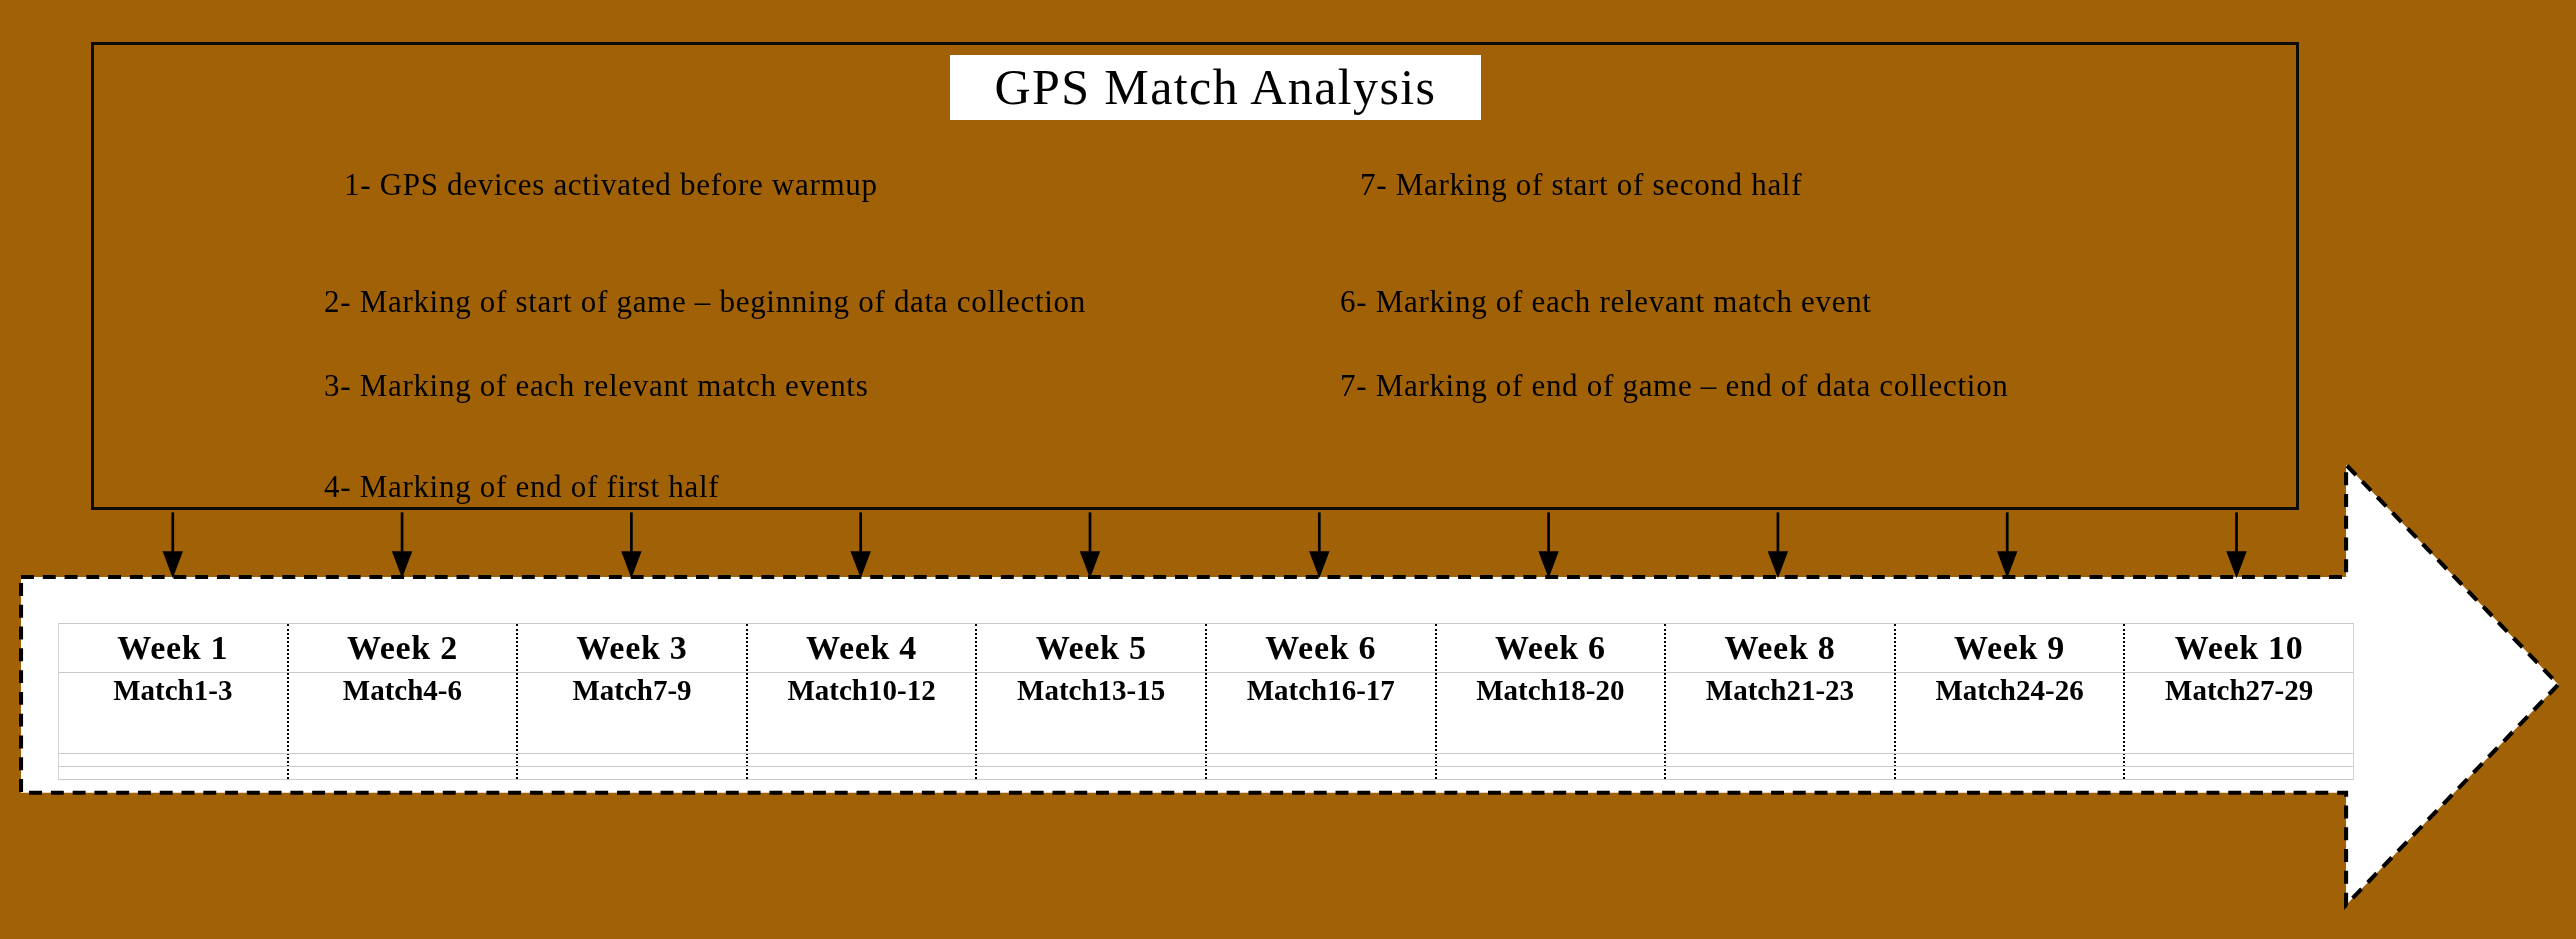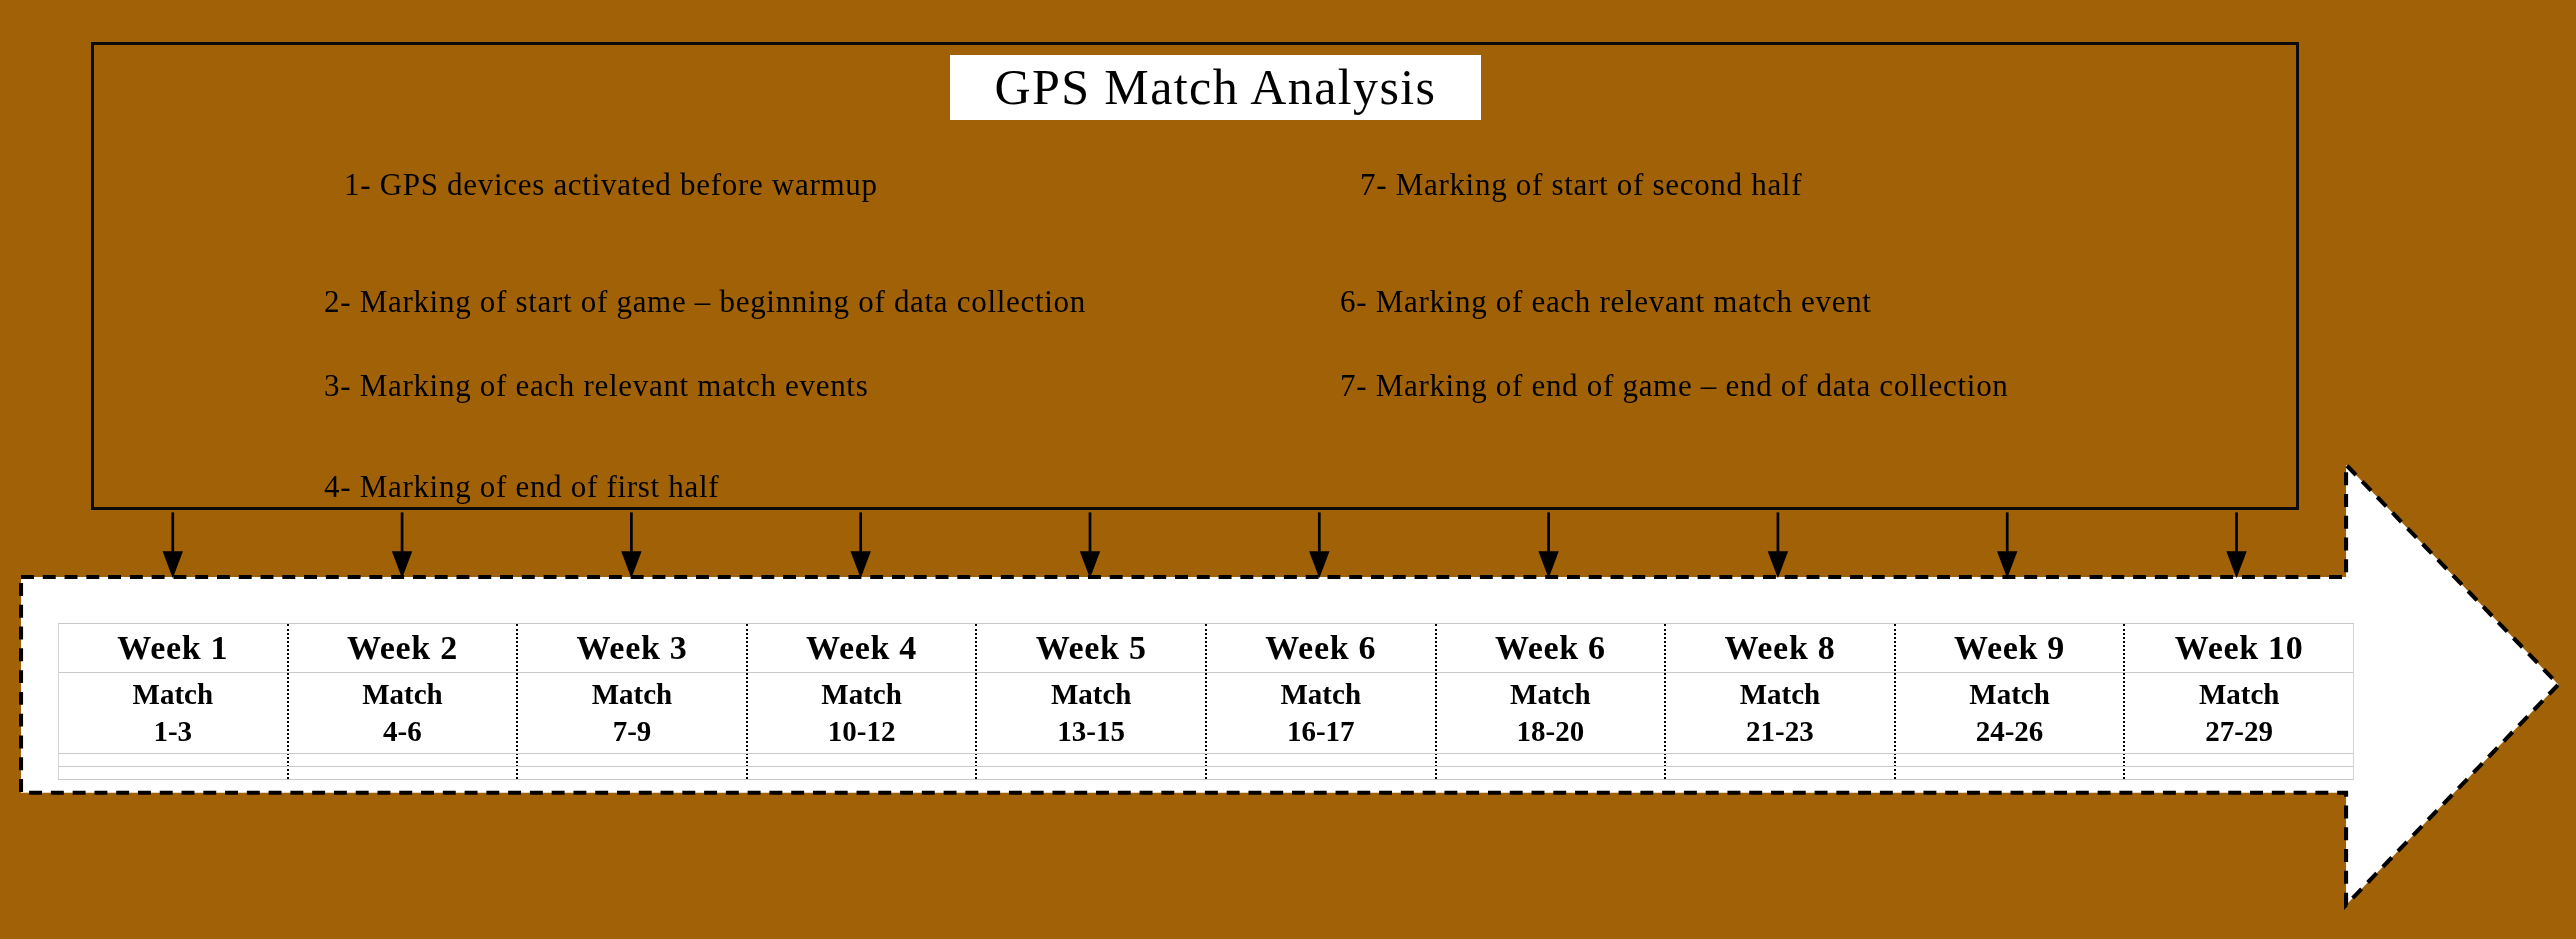--- a/index.html
+++ b/index.html
@@ -54,21 +54,21 @@
     text-align:center;
   }
   .week-col + .week-col{border-left:2px dotted #000;}
   .week-name{
     height:48px;line-height:48px;
     font-size:34px;font-weight:bold;letter-spacing:0.7px;
     white-space:nowrap;
   }
   .match-cell{
     height:82px;
-    display:flex;flex-direction:column;justify-content:center;
+    display:flex;justify-content:center;
     font-size:29px;font-weight:bold;line-height:37px;
     white-space:nowrap;
   }
   .grid-line{
     position:absolute;left:0;width:100%;height:0;
     border-top:1.4px solid #c9c9c9;
   }
   #gl1{top:48px;}
   #gl2{top:129px;}
   #gl3{top:142px;}

